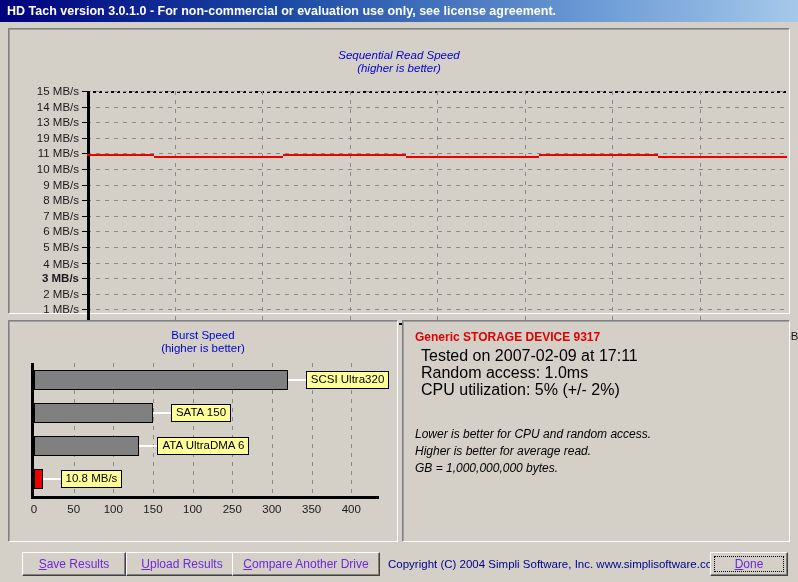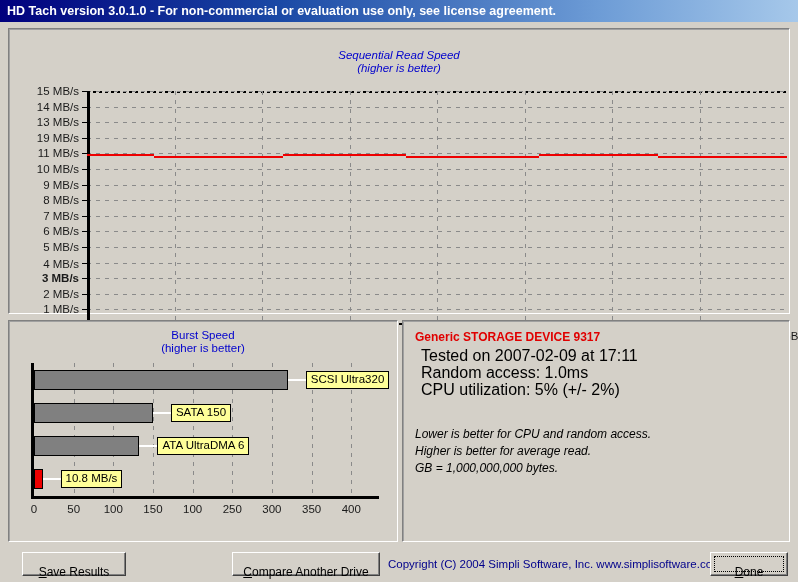--- a/index.html
+++ b/index.html
@@ -203,27 +203,27 @@
   
   .win-btn {
     position: absolute;
     background: #d4d0c8;
     border-top: 1px solid #ffffff;
     border-left: 1px solid #ffffff;
     border-right: 1px solid #404040;
     border-bottom: 1px solid #404040;
     font-family: "Liberation Sans", sans-serif;
     font-size: 12px;
-    color: #000000;
+    color: #6d28d9;
     box-sizing: border-box;
     height: 24px;
     line-height: 22px;
     text-align: center;
     cursor: default;
-    padding: 8px;
+    padding: 0;
   }
   .win-btn .bevel {
     position: absolute; left: 0; top: 0; right: 0; bottom: 0;
     border-right: 1px solid #808080;
     border-bottom: 1px solid #808080;
     pointer-events: none;
   }
   .win-btn .cap { position: relative; z-index: 2; }
   .win-btn u { text-decoration: underline; }
 
@@ -409,20 +409,24 @@
           <div class="info-note">GB = 1,000,000,000 bytes.</div>
         </div>
     </div>
   </div>
 
   <button id="btn-save" class="win-btn">
     <span class="bevel"></span>
     <span class="cap"><u>S</u><span>ave Results</span></span>
   </button>
 
+  <button id="btn-upload" class="win-btn">
+    <span class="bevel"></span>
+    <span class="cap"><u>U</u><span>pload Results</span></span>
+  </button>
 
   <button id="btn-compare" class="win-btn">
     <span class="bevel"></span>
     <span class="cap"><u>C</u><span>ompare Another Drive</span></span>
   </button>
 
   <div id="copyright">Copyright (C) 2004 Simpli Software, Inc. www.simplisoftware.com</div>
 
   <button id="btn-done" class="win-btn">
     <span class="bevel"></span>

